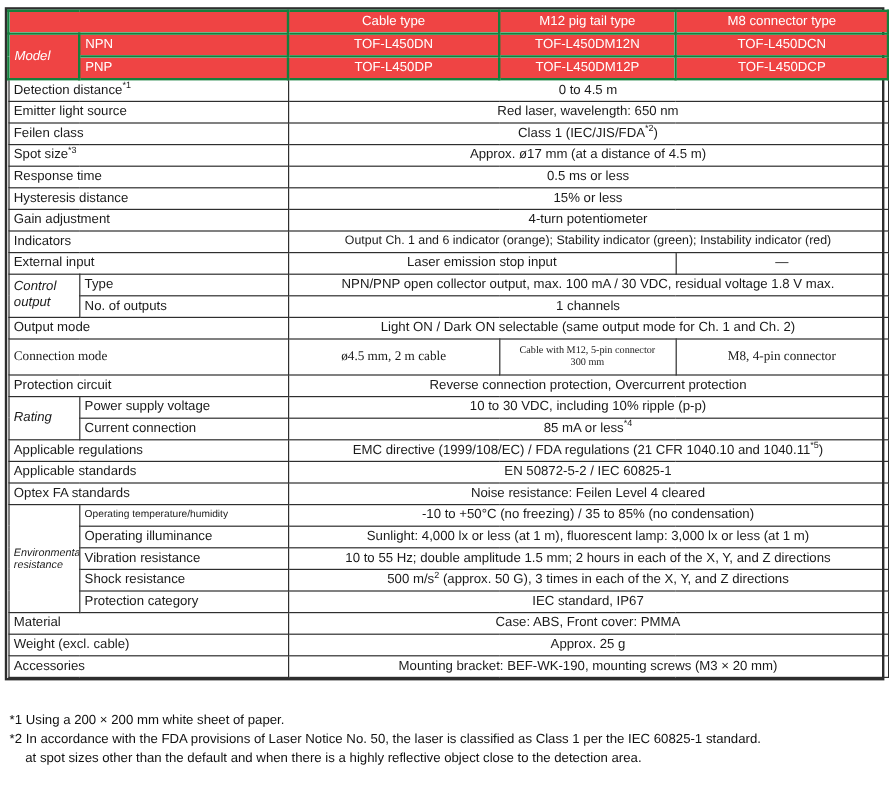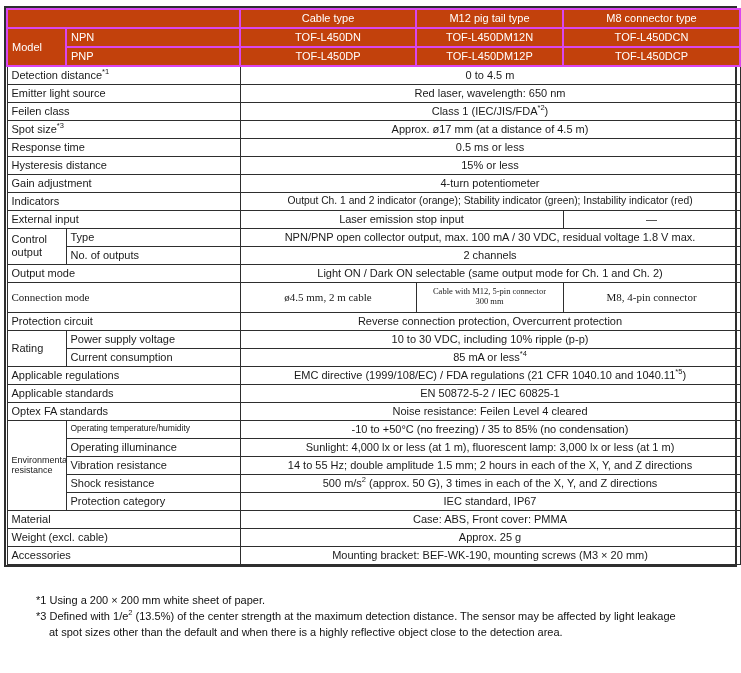--- a/index.html
+++ b/index.html
@@ -15,35 +15,35 @@
     height:18px;
     padding:0 3px;
     text-align:center;
     vertical-align:middle;
     line-height:1.15;
     overflow:hidden;
     white-space:nowrap;
   }
   td.lbl { text-align:left; padding-left:4px; }
   tr.hdr td {
-    background:#c2410c;
+    background:#ef4444;
     color:#ffffff;
-    border:2px solid #d946ef;
+    border:2px solid #15803d;
     height:19px;
   }
-  td.grp { vertical-align:middle; }
+  td.grp { vertical-align:middle;font-style:italic; }
   .small  { font-size:8.5px; }
   .smallish { font-size:9px; line-height:1.12; white-space:normal; }
   .tight { font-size:10.3px; }
   tr.tall td { height:30px;font-family:Liberation Serif, serif; }
   .twoline { white-space:normal; line-height:1.15; }
   sup { font-size:7.5px; vertical-align:super; line-height:0; }
 
   .footnotes { margin-top:25px; padding-left:4px; font-size:11px; line-height:16px; color:#111; }
-  .footnotes .fn { white-space:nowrap;margin-left:28px; }
+  .footnotes .fn { white-space:nowrap; }
   .fn-indent { padding-left:13px; }
   .fn-pair span + span { margin-left:14px; }
 </style>
 </head>
 <body>
 
 <div class="page">
   <div class="table-frame">
     <table class="spec">
       <colgroup>
@@ -98,35 +98,35 @@
         <tr>
           <td colspan="2" class="lbl">Hysteresis distance</td>
           <td colspan="3">15% or less</td>
         </tr>
         <tr>
           <td colspan="2" class="lbl">Gain adjustment</td>
           <td colspan="3">4-turn potentiometer</td>
         </tr>
         <tr>
           <td colspan="2" class="lbl">Indicators</td>
-          <td colspan="3" class="tight">Output Ch. 1 and 2 indicator (orange); Stability indicator (green); Instability indicator (red)</td>
+          <td colspan="3" class="tight">Output Ch. 1 and 6 indicator (orange); Stability indicator (green); Instability indicator (red)</td>
         </tr>
         <tr>
           <td colspan="2" class="lbl">External input</td>
           <td colspan="2">Laser emission stop input</td>
           <td>—</td>
         </tr>
         <tr>
           <td rowspan="2" class="lbl grp twoline">Control output</td>
           <td class="lbl">Type</td>
           <td colspan="3">NPN/PNP open collector output, max. 100 mA / 30 VDC, residual voltage 1.8 V max.</td>
         </tr>
         <tr>
           <td class="lbl">No. of outputs</td>
-          <td colspan="3">2 channels</td>
+          <td colspan="3">1 channels</td>
         </tr>
         <tr>
           <td colspan="2" class="lbl">Output mode</td>
           <td colspan="3">Light ON / Dark ON selectable (same output mode for Ch. 1 and Ch. 2)</td>
         </tr>
         <tr class="tall">
           <td colspan="2" class="lbl">Connection mode</td>
           <td>ø4.5 mm, 2 m cable</td>
           <td class="small twoline"><span>Cable with M12, 5-pin connector</span><br><span>300 mm</span></td>
           <td>M8, 4-pin connector</td>
@@ -134,21 +134,21 @@
         <tr>
           <td colspan="2" class="lbl">Protection circuit</td>
           <td colspan="3">Reverse connection protection, Overcurrent protection</td>
         </tr>
         <tr>
           <td rowspan="2" class="lbl grp">Rating</td>
           <td class="lbl">Power supply voltage</td>
           <td colspan="3">10 to 30 VDC, including 10% ripple (p-p)</td>
         </tr>
         <tr>
-          <td class="lbl">Current consumption</td>
+          <td class="lbl">Current connection</td>
           <td colspan="3"><span>85 mA or less</span><sup>*4</sup></td>
         </tr>
         <tr>
           <td colspan="2" class="lbl">Applicable regulations</td>
           <td colspan="3"><span>EMC directive (1999/108/EC) / FDA regulations (21 CFR 1040.10 and 1040.11</span><sup>*5</sup><span>)</span></td>
         </tr>
         <tr>
           <td colspan="2" class="lbl">Applicable standards</td>
           <td colspan="3">EN 50872-5-2 / IEC 60825-1</td>
         </tr>
@@ -160,21 +160,21 @@
           <td rowspan="5" class="lbl grp smallish">Environmental resistance</td>
           <td class="lbl small">Operating temperature/humidity</td>
           <td colspan="3">-10 to +50°C (no freezing) / 35 to 85% (no condensation)</td>
         </tr>
         <tr>
           <td class="lbl">Operating illuminance</td>
           <td colspan="3">Sunlight: 4,000 lx or less (at 1 m), fluorescent lamp: 3,000 lx or less (at 1 m)</td>
         </tr>
         <tr>
           <td class="lbl">Vibration resistance</td>
-          <td colspan="3">14 to 55 Hz; double amplitude 1.5 mm; 2 hours in each of the X, Y, and Z directions</td>
+          <td colspan="3">10 to 55 Hz; double amplitude 1.5 mm; 2 hours in each of the X, Y, and Z directions</td>
         </tr>
         <tr>
           <td class="lbl">Shock resistance</td>
           <td colspan="3"><span>500 m/s</span><sup>2</sup><span> (approx. 50 G), 3 times in each of the X, Y, and Z directions</span></td>
         </tr>
         <tr>
           <td class="lbl">Protection category</td>
           <td colspan="3">IEC standard, IP67</td>
         </tr>
         <tr>
@@ -188,16 +188,16 @@
         <tr>
           <td colspan="2" class="lbl">Accessories</td>
           <td colspan="3">Mounting bracket: BEF-WK-190, mounting screws (M3 × 20 mm)</td>
         </tr>
       </tbody>
     </table>
   </div>
 
   <div class="footnotes">
     <div class="fn">*1 Using a 200 × 200 mm white sheet of paper.</div>
-    <div class="fn"><span>*3 Defined with 1/e</span><sup>2</sup><span> (13.5%) of the center strength at the maximum detection distance. The sensor may be affected by light leakage</span></div>
+    <div class="fn">*2 In accordance with the FDA provisions of Laser Notice No. 50, the laser is classified as Class 1 per the IEC 60825-1 standard.</div>
     <div class="fn fn-indent">at spot sizes other than the default and when there is a highly reflective object close to the detection area.</div>
   </div>
 </div>
 
 </body></html>

